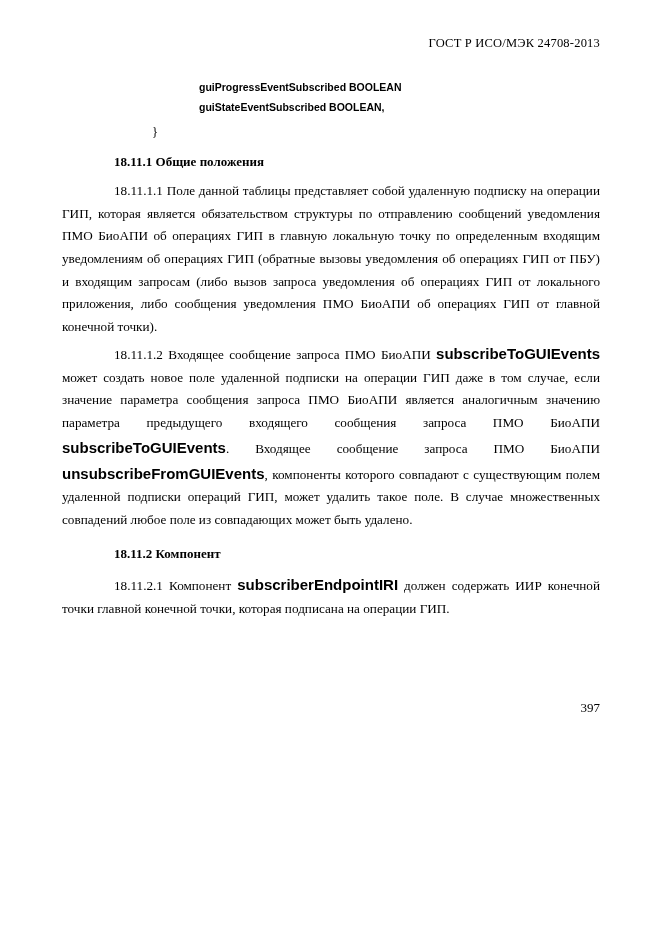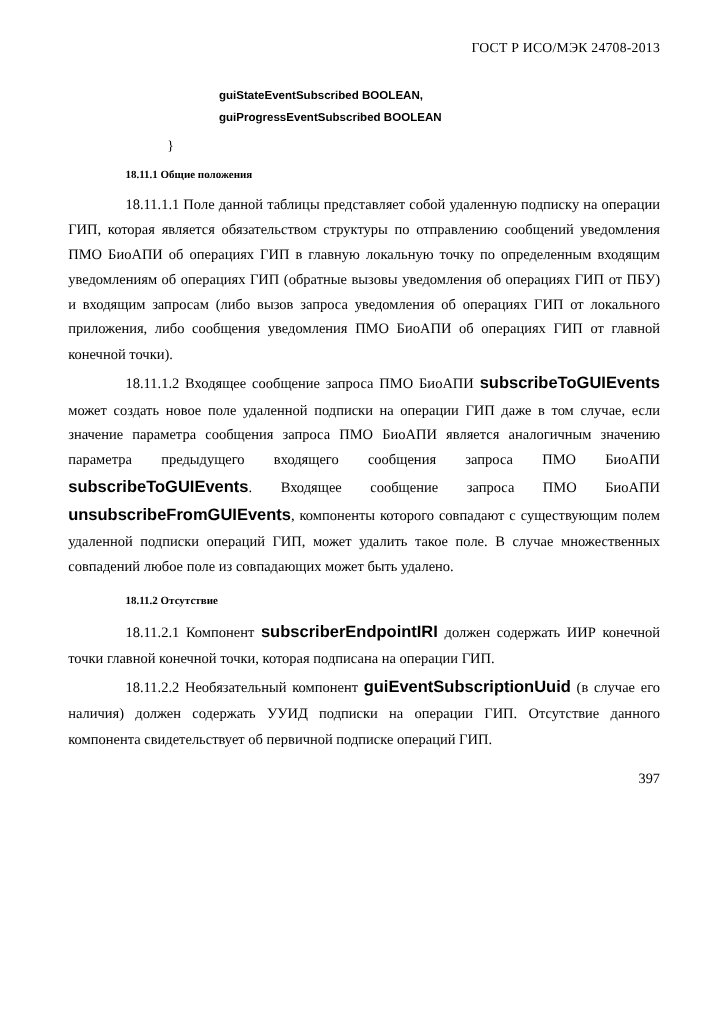--- a/index.html
+++ b/index.html
@@ -41,21 +41,21 @@
   .code-line { white-space: pre; }
   .code-close {
     font-family: "Liberation Serif", serif;
     font-size: 12.5px;
     font-weight: normal;
     padding-left: 90px;
     margin-top: 7px;
   }
   h3.sec {
     font-family: "Liberation Serif", serif;
-    font-size: 10px;
+    font-size: 13px;
     font-weight: bold;
     margin: 14px 0 10px 0;
     padding-left: 52px;
   }
   p.para {
     font-size: 13.2px;
     line-height: 1.72;
     text-align: justify;
     text-indent: 52px;
     margin: 0 0 2px 0;
@@ -77,29 +77,28 @@
 </head>
 <body>
 
 <div class="page">
 
   <div class="header">
     <span>ГОСТ Р ИСО/МЭК 24708-2013</span>
   </div>
 
   <div class="code-block">
+    <div class="code-line">guiProgressEventSubscribed BOOLEAN</div>
     <div class="code-line">guiStateEventSubscribed BOOLEAN,</div>
-    <div class="code-line">guiProgressEventSubscribed BOOLEAN</div>
   </div>
   <div class="code-close">}</div>
 
   <h3 class="sec">18.11.1 Общие положения</h3>
 
   <p class="para" id="p-0-0"><span>18.11.1.1 Поле данной таблицы представляет собой удаленную подписку на операции ГИП, которая является обязательством структуры по отправлению сообщений уведомления ПМО БиоАПИ об операциях ГИП в главную локальную точку по определенным входящим уведомлениям об операциях ГИП (обратные вызовы уведомления об операциях ГИП от ПБУ) и входящим запросам (либо вызов запроса уведомления об операциях ГИП от локального приложения, либо сообщения уведомления ПМО БиоАПИ об операциях ГИП от главной конечной точки).</span></p>
   <p class="para" id="p-0-1"><span>18.11.1.2  Входящее  сообщение  запроса  ПМО  БиоАПИ  </span><span class="sans-b">subscribeToGUIEvents</span><span>  может  создать  новое  поле  удаленной  подписки  на операции ГИП даже в том случае, если значение параметра сообщения запроса ПМО  БиоАПИ  является  аналогичным  значению  параметра  предыдущего входящего  сообщения  запроса  ПМО  БиоАПИ  </span><span class="sans-b">subscribeToGUIEvents</span><span>. Входящее  сообщение  запроса  ПМО  БиоАПИ  </span><span class="sans-b">unsubscribeFromGUIEvents</span><span>, компоненты которого совпадают с существующим полем удаленной подписки операций  ГИП,  может  удалить  такое  поле.  В  случае  множественных совпадений любое поле из совпадающих может быть удалено.</span></p>
 
-  <h3 class="sec">18.11.2 Отсутствие</h3>
+  <h3 class="sec">18.11.2 Компонент</h3>
 
   <p class="para" id="p-1-0"><span>18.11.2.1  Компонент  </span><span class="sans-b">subscriberEndpointIRI</span><span>  должен  содержать  ИИР конечной точки главной конечной точки, которая подписана на операции ГИП.</span></p>
-  <p class="para" id="p-1-1"><span>18.11.2.2  Необязательный  компонент  </span><span class="sans-b">guiEventSubscriptionUuid</span><span>  (в случае его наличия) должен содержать УУИД подписки на операции ГИП. Отсутствие  данного  компонента  свидетельствует  об  первичной  подписке операций ГИП.</span></p>
 
   <div class="pageno">397</div>
 </div>
 
 </body></html>

